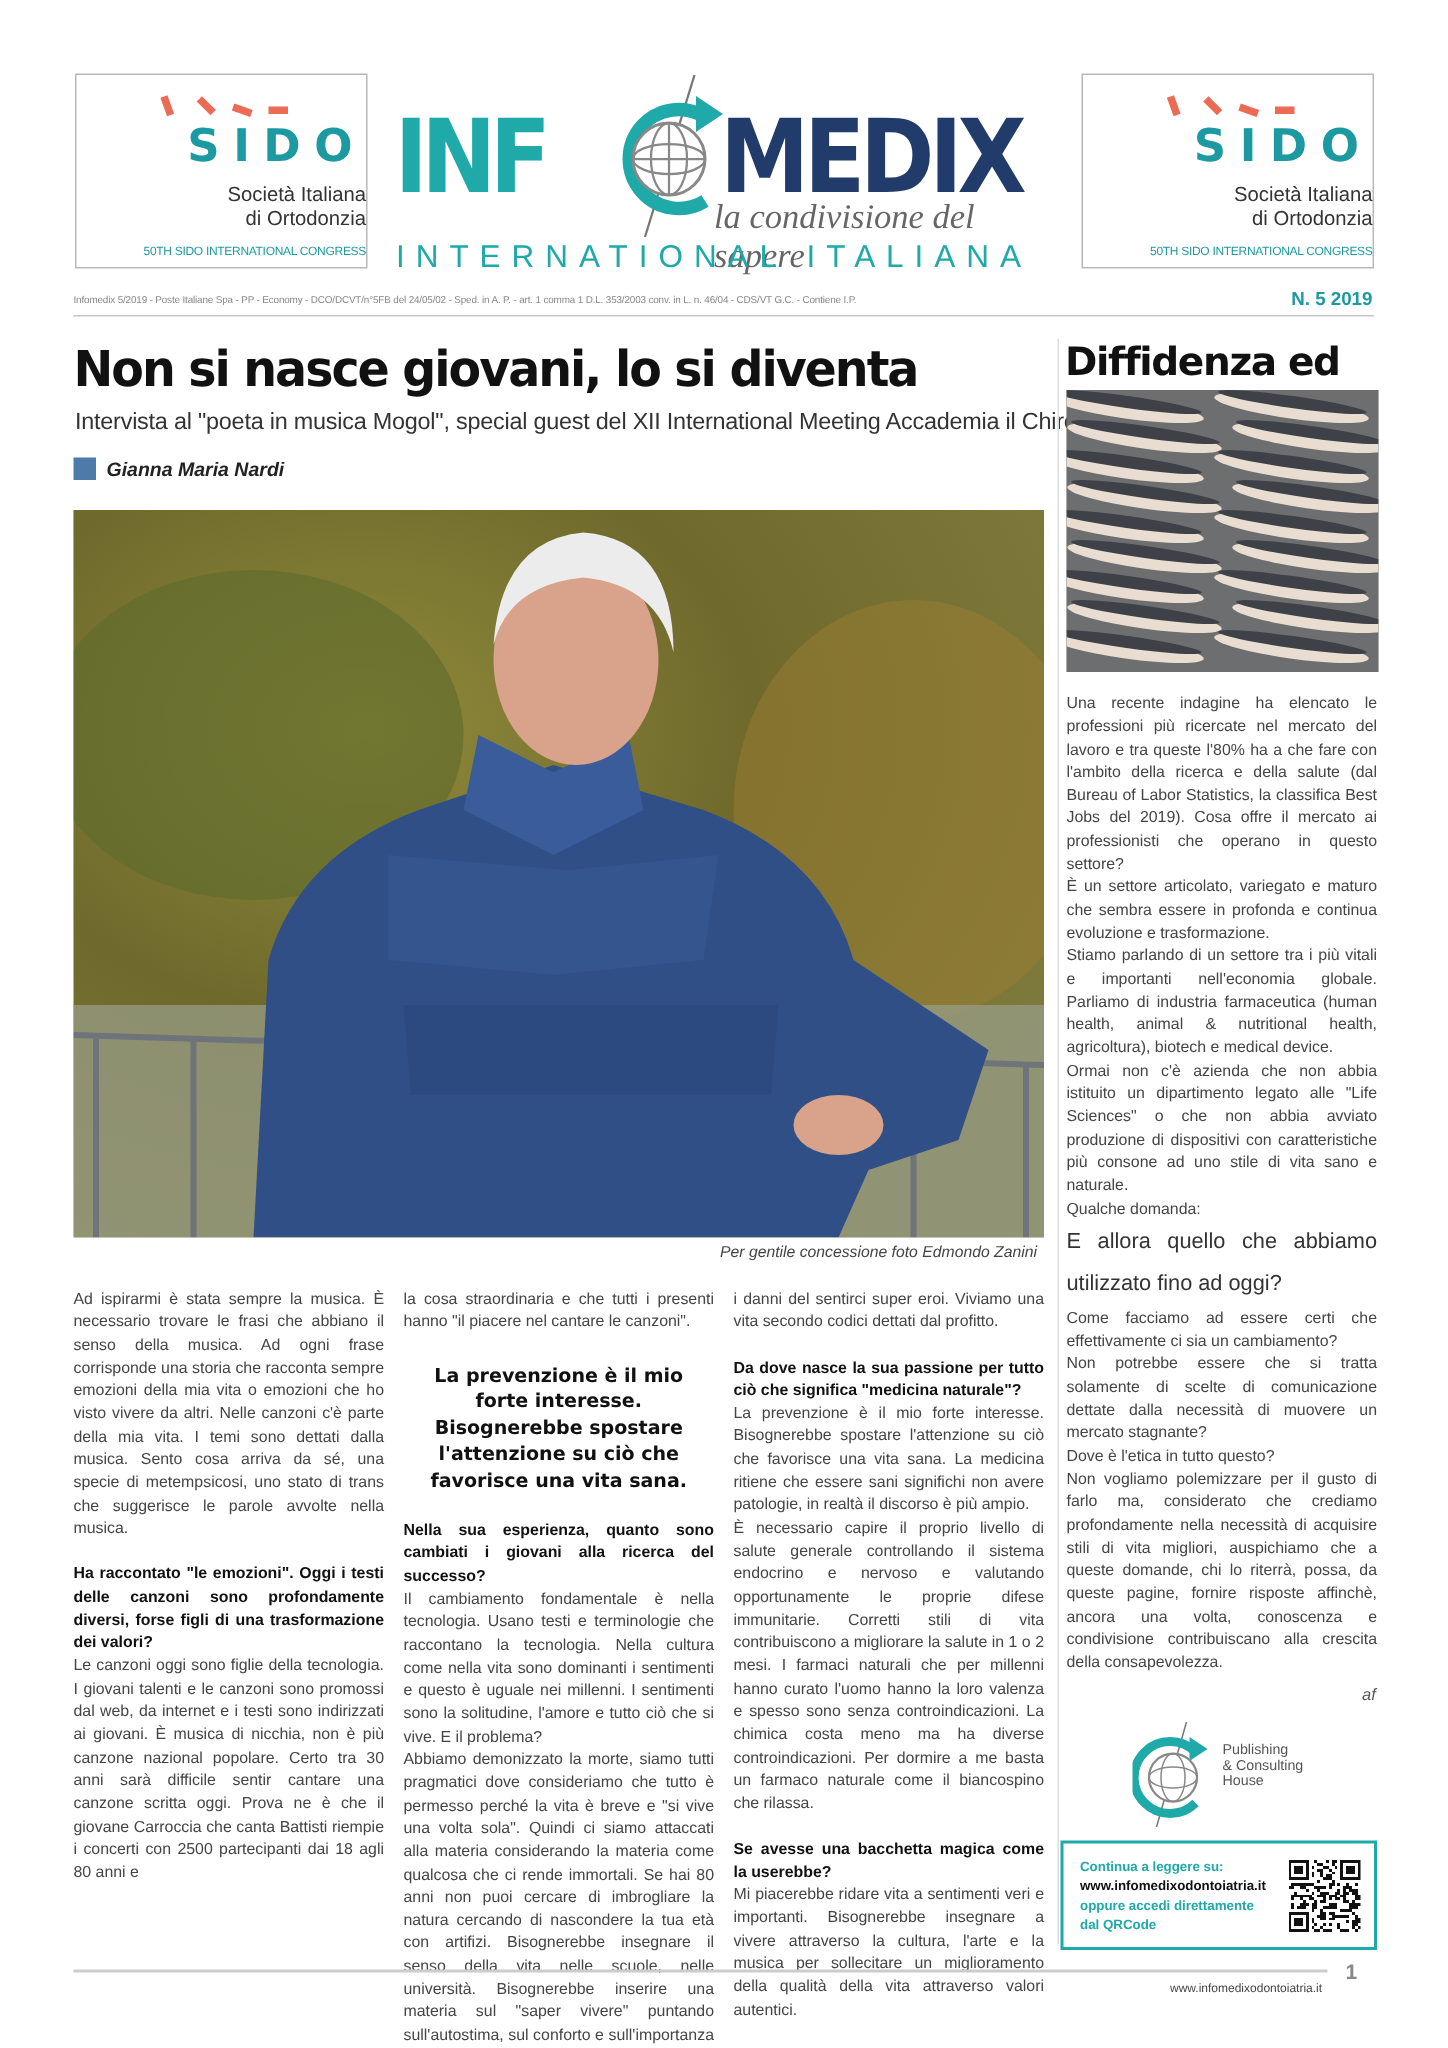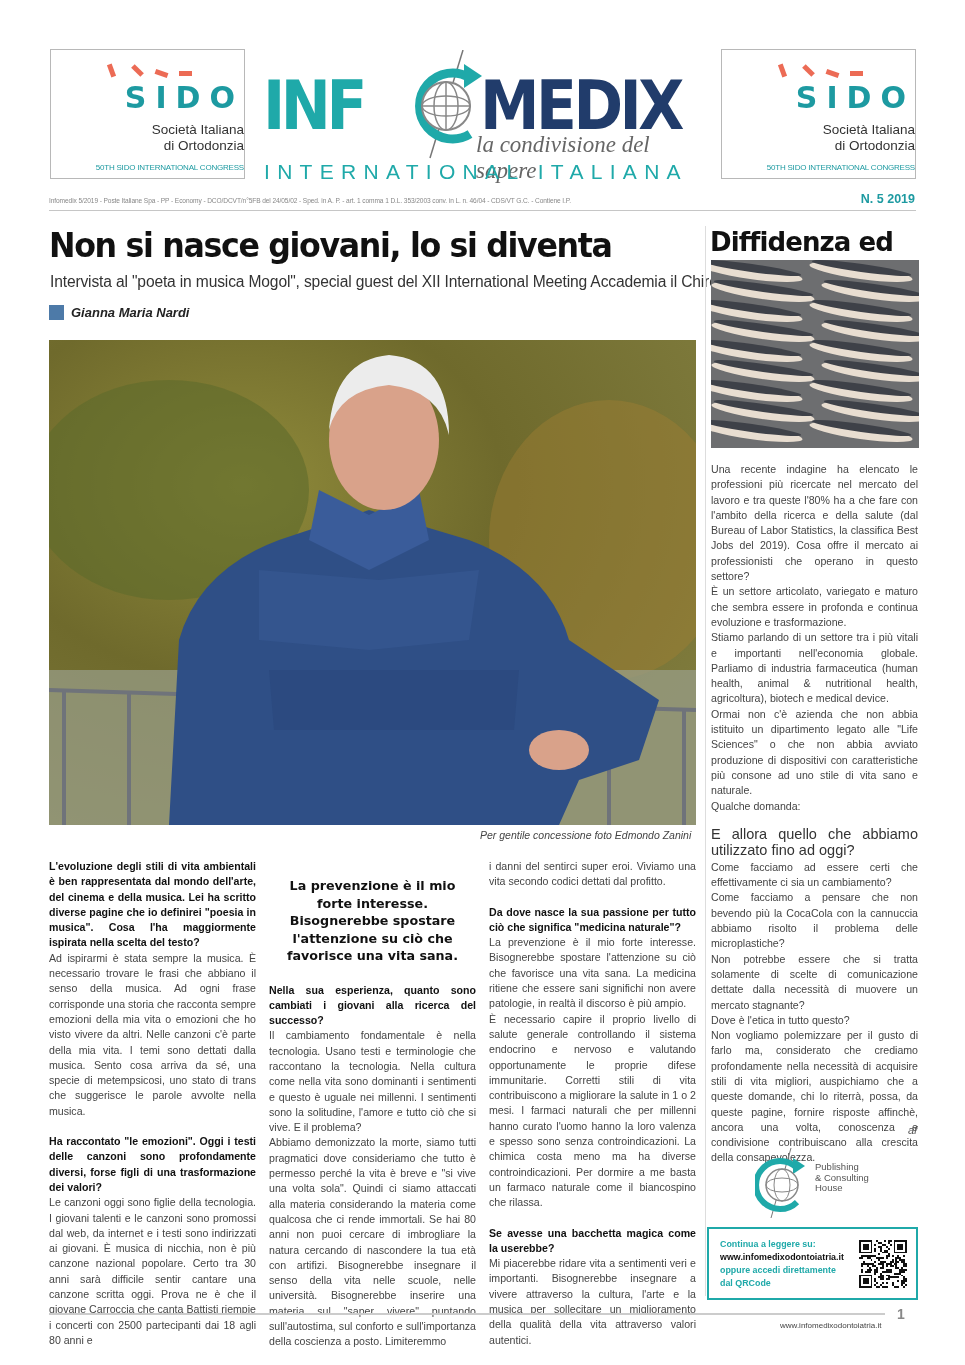--- a/index.html
+++ b/index.html
@@ -33,21 +33,21 @@
   .caption{position:absolute;left:480px;top:829px;width:216px;text-align:left;font-size:10.5px;font-style:italic;color:#444}
   
   .col{position:absolute;font-size:10.6px;line-height:15.3px;color:#444;text-align:justify}
   .col p{margin:0}
   .col .q{font-weight:bold;color:#111}
   .col .gap{height:15px}
   .pull{font-family:"DejaVu Sans",sans-serif;font-weight:bold;font-size:12.7px;line-height:17.5px;text-align:center;color:#111;padding:0 6px}
   
   .side-title{position:absolute;left:710px;top:227px;font-family:"DejaVu Sans",sans-serif;font-weight:bold;font-size:26px;letter-spacing:-0.9px;color:#111}
   .side-img{position:absolute;left:711px;top:260px;width:208px;height:188px;overflow:hidden;background:#6c6d6e}
-  .side-sub{font-size:14.5px;line-height:16px;color:#333;margin:12px 0 2px}
+  .side-sub{font-size:14.5px;line-height:28px;color:#333;margin:0 0 2px}
   .of{position:absolute;left:908px;top:1124px;font-size:11px;font-style:italic;color:#555}
   .pub{position:absolute;left:755px;top:1148px;width:150px;height:70px}
   .pub .ptext{position:absolute;left:60px;top:14px;font-size:9.5px;line-height:10.5px;color:#555}
   .cta{position:absolute;left:707px;top:1227px;width:211px;height:73px;border:2.5px solid #1fa9a9;background:#fff}
   .cta .t{position:absolute;left:11px;top:9px;font-size:8.9px;line-height:13px;font-weight:bold;color:#1fa9a9;width:140px}
   .cta .t .url{color:#111}
   .qr{position:absolute;left:150px;top:11px;width:48px;height:48px}
   .pagenum{position:absolute;left:897px;top:1306px;font-size:14px;font-weight:bold;color:#888}
   .footurl{position:absolute;left:780px;top:1321px;font-size:8px;color:#444}
 </style>
@@ -138,28 +138,28 @@
 
     <ellipse cx="335" cy="100" rx="55" ry="70" fill="#d9a28a"></ellipse>
     <path d="M280,90 Q285,20 340,15 Q400,20 400,95 Q390,50 340,45 Q290,50 280,90 Z" fill="#ececec"></path>
 
     <ellipse cx="510" cy="410" rx="30" ry="20" fill="#d9a28a"></ellipse>
   </svg>
 </div>
 <div class="caption">Per gentile concessione foto Edmondo Zanini</div>
 
 <div class="col" id="col1" style="left:49px;top:859px;width:207px">
-    <p class="q">L'evoluzione degli stili di vita ambientali è ben rappresentata dal mondo dell'arte, del cinema e della musica. Lei ha scritto diverse pagine che io definirei "poesia in musica". Cosa l'ha maggiormente ispirata nella scelta del testo?</p>
     <p class="a">Ad ispirarmi è stata sempre la musica. È necessario trovare le frasi che abbiano il senso della musica. Ad ogni frase corrisponde una storia che racconta sempre emozioni della mia vita o emozioni che ho visto vivere da altri. Nelle canzoni c'è parte della mia vita. I temi sono dettati dalla musica. Sento cosa arriva da sé, una specie di metempsicosi, uno stato di trans che suggerisce le parole avvolte nella musica.</p>
     <div class="gap"></div>
     <p class="q">Ha raccontato "le emozioni". Oggi i testi delle canzoni sono profondamente diversi, forse figli di una trasformazione dei valori?</p>
     <p class="a">Le canzoni oggi sono figlie della tecnologia. I giovani talenti e le canzoni sono promossi dal web, da internet e i testi sono indirizzati ai giovani. È musica di nicchia, non è più canzone nazional popolare. Certo tra 30 anni sarà difficile sentir cantare una canzone scritta oggi. Prova ne è che il giovane Carroccia che canta Battisti riempie i concerti con 2500 partecipanti dai 18 agli 80 anni e</p>
   </div>
 
 <div class="col" style="left:269px;top:859px;width:207px">
+  <p>la cosa straordinaria e che tutti i presenti hanno "il piacere nel cantare le canzoni".</p>
   <div style="height:18px"></div>
   <div class="pull">La prevenzione è il mio forte interesse. Bisognerebbe spostare l'attenzione su ciò che favorisce una vita sana.</div>
   <div style="height:18px"></div>
   <div id="col2">
       <p class="q">Nella sua esperienza, quanto sono cambiati i giovani alla ricerca del successo?</p>
       <p class="a">Il cambiamento fondamentale è nella tecnologia. Usano testi e terminologie che raccontano la tecnologia. Nella cultura come nella vita sono dominanti i sentimenti e questo è uguale nei millenni. I sentimenti sono la solitudine, l'amore e tutto ciò che si vive. E il problema?</p>
       <p class="a">Abbiamo demonizzato la morte, siamo tutti pragmatici dove consideriamo che tutto è permesso perché la vita è breve e "si vive una volta sola". Quindi ci siamo attaccati alla materia considerando la materia come qualcosa che ci rende immortali. Se hai 80 anni non puoi cercare di imbrogliare la natura cercando di nascondere la tua età con artifizi. Bisognerebbe insegnare il senso della vita nelle scuole, nelle università. Bisognerebbe inserire una materia sul "saper vivere" puntando sull'autostima, sul conforto e sull'importanza della coscienza a posto. Limiteremmo</p>
     </div>
 </div>
 
@@ -221,21 +221,20 @@
   <div id="side1">
       <p>Una recente indagine ha elencato le professioni più ricercate nel mercato del lavoro e tra queste l'80% ha a che fare con l'ambito della ricerca e della salute (dal Bureau of Labor Statistics, la classifica Best Jobs del 2019). Cosa offre il mercato ai professionisti che operano in questo settore?</p>
       <p>È un settore articolato, variegato e maturo che sembra essere in profonda e continua evoluzione e trasformazione.</p>
       <p>Stiamo parlando di un settore tra i più vitali e importanti nell'economia globale. Parliamo di industria farmaceutica (human health, animal &amp; nutritional health, agricoltura), biotech e medical device.</p>
       <p>Ormai non c'è azienda che non abbia istituito un dipartimento legato alle "Life Sciences" o che non abbia avviato produzione di dispositivi con caratteristiche più consone ad uno stile di vita sano e naturale.</p>
       <p>Qualche domanda:</p>
     </div>
   <div class="side-sub">E allora quello che abbiamo utilizzato fino ad oggi?</div>
   <div id="side2">
       <p>Come facciamo ad essere certi che effettivamente ci sia un cambiamento?</p>
-      <p>Come facciamo a pensare che non bevendo più la CocaCola con la cannuccia abbiamo risolto il problema delle microplastiche?</p>
       <p>Non potrebbe essere che si tratta solamente di scelte di comunicazione dettate dalla necessità di muovere un mercato stagnante?</p>
       <p>Dove è l'etica in tutto questo?</p>
       <p>Non vogliamo polemizzare per il gusto di farlo ma, considerato che crediamo profondamente nella necessità di acquisire stili di vita migliori, auspichiamo che a queste domande, chi lo riterrà, possa, da queste pagine, fornire risposte affinchè, ancora una volta, conoscenza e condivisione contribuiscano alla crescita della consapevolezza.</p>
     </div>
 </div>
 <div class="of">af</div>
 
 <div class="pub">
   <svg width="56" height="70" viewBox="0 0 56 70">
     <line x1="36" y1="0" x2="16" y2="70" stroke="#777" stroke-width="1"></line>

